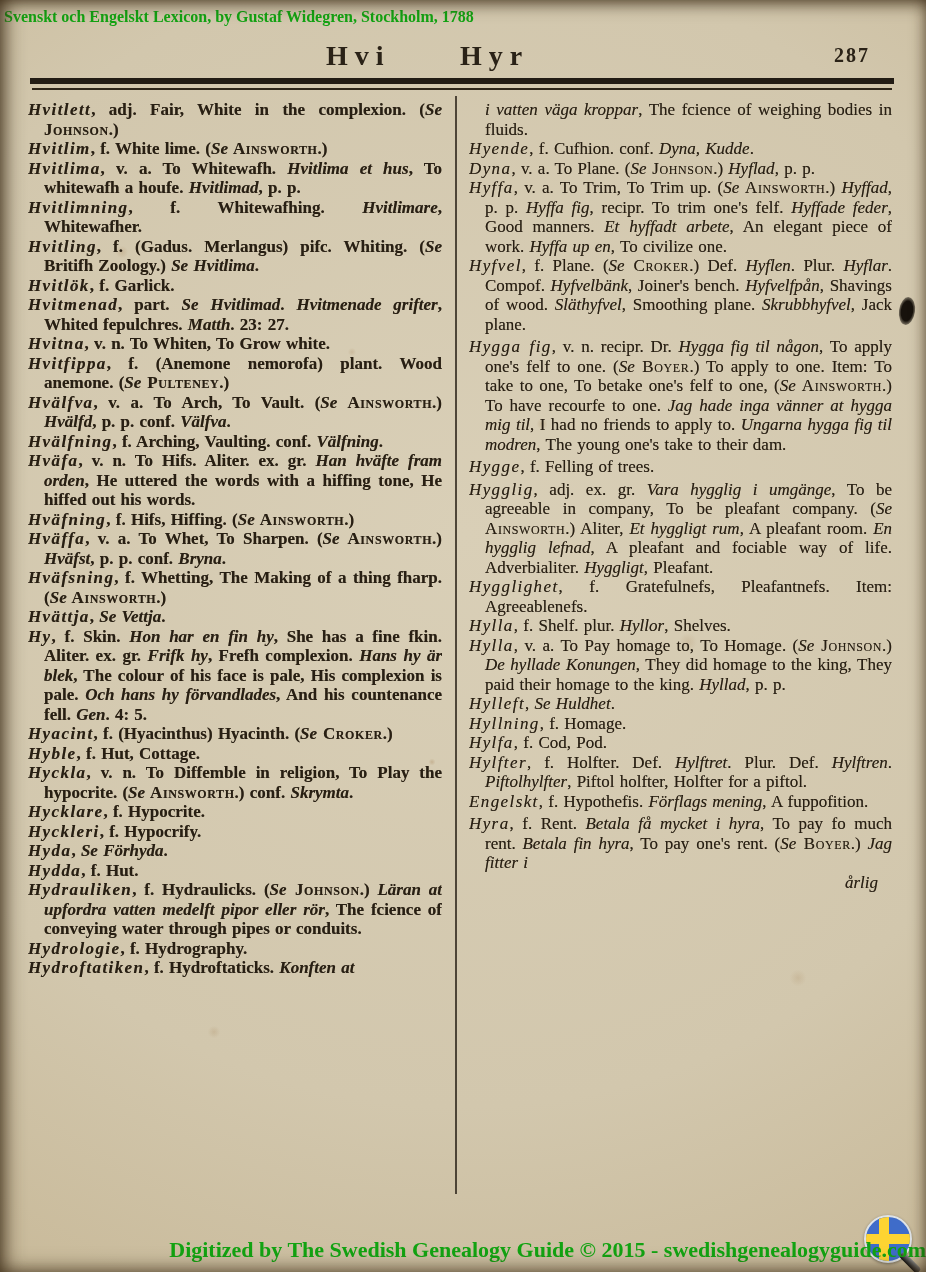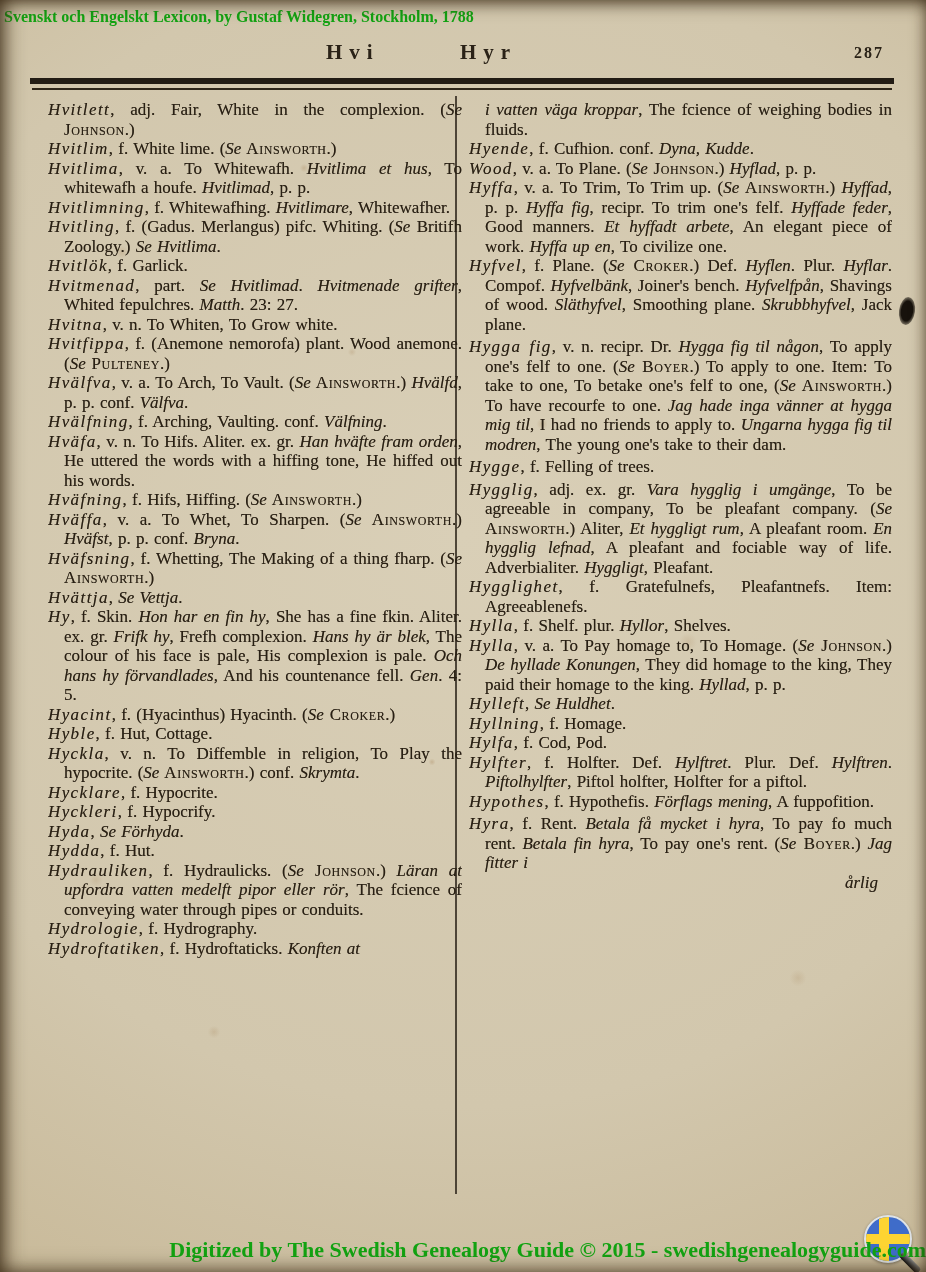--- a/index.html
+++ b/index.html
@@ -23,34 +23,34 @@
   .vignette{position:absolute;inset:0;pointer-events:none;
     box-shadow:
       inset 12px 0 20px -8px rgba(60,44,22,.85),
       inset -8px 0 16px -8px rgba(60,44,22,.6),
       inset 0 12px 18px -10px rgba(60,44,22,.8),
       inset 0 -12px 20px -10px rgba(60,44,22,.55);}
   .digitizer-top{position:absolute;left:4px;top:8px;font-size:16px;font-weight:bold;
     color:#12a312;white-space:nowrap;}
   .digitizer-bottom{position:absolute;left:0;width:100%;top:1237px;text-align:right;
     font-size:22px;font-weight:bold;color:#12a312;}
-  .running-head{position:absolute;top:40px;font-size:21px;letter-spacing:7px;
+  .running-head{position:absolute;top:40px;font-size:28px;letter-spacing:7px;
     color:#2a2217;font-weight:bold;}
   .rh-left{left:326px;}
   .rh-right{left:460px;}
-  .page-number{position:absolute;left:834px;top:44px;font-size:16px;letter-spacing:2px;
-    color:#2a2217;font-weight:bold;margin-left:20px;}
+  .page-number{position:absolute;left:834px;top:44px;font-size:20px;letter-spacing:2px;
+    color:#2a2217;font-weight:bold;}
   .rule-thick{position:absolute;left:30px;width:864px;top:78px;height:6px;background:#221c14;}
   .rule-thin{position:absolute;left:32px;width:860px;top:88px;height:2px;background:#2e2619;}
   .col-divider{position:absolute;left:455px;top:96px;width:2px;height:1098px;
     background:rgba(40,32,22,.78);}
   .col{position:absolute;top:100px;font-size:17px;line-height:19.5px;color:#281f13;
     text-align:justify;word-spacing:1px;height:1118px;overflow:hidden;
     text-shadow:0 0 .4px rgba(40,31,19,.55);}
-  .col-left{left:48px;width:414px;}
+  .col-left{left:28px;width:414px;font-weight:bold;}
   .col-right{left:469px;width:423px;}
   .entry{padding-left:16px;text-indent:-16px;}
   .entry.cont{text-indent:0;}
   .entry.gap{margin-top:3px;}
   .sg-h{font-style:italic;letter-spacing:1.4px;}
   .sg-i{font-style:italic;}
   .sg-r{font-style:normal;}
   .sg-c{font-variant:small-caps;letter-spacing:.6px;}
   .catchword{text-align:right;font-style:italic;padding-right:14px;}
   .ink-blob{position:absolute;left:899px;top:297px;width:16px;height:28px;border-radius:50%;
@@ -107,34 +107,34 @@
       <div class="entry"><span class="sg-h">Hyckleri</span><span class="sg-r">, f. Hypocrify.</span></div>
       <div class="entry"><span class="sg-h">Hyda</span><span class="sg-r">, </span><span class="sg-i">Se Förhyda</span><span class="sg-r">.</span></div>
       <div class="entry"><span class="sg-h">Hydda</span><span class="sg-r">, f. Hut.</span></div>
       <div class="entry"><span class="sg-h">Hydrauliken</span><span class="sg-r">, f. Hydraulicks. (</span><span class="sg-i">Se</span><span class="sg-c"> Johnson</span><span class="sg-r">.) </span><span class="sg-i">Läran at upfordra vatten medelft pipor eller rör</span><span class="sg-r">, The fcience of conveying water through pipes or conduits.</span></div>
       <div class="entry"><span class="sg-h">Hydrologie</span><span class="sg-r">, f. Hydrography.</span></div>
       <div class="entry"><span class="sg-h">Hydroftatiken</span><span class="sg-r">, f. Hydroftaticks. </span><span class="sg-i">Konften at</span></div>
     </div>
   <div class="col col-right" id="col-right">
       <div class="entry cont"><span class="sg-i">i vatten väga kroppar</span><span class="sg-r">, The fcience of weighing bodies in fluids.</span></div>
       <div class="entry"><span class="sg-h">Hyende</span><span class="sg-r">, f. Cufhion. conf. </span><span class="sg-i">Dyna, Kudde</span><span class="sg-r">.</span></div>
-      <div class="entry"><span class="sg-h">Wood</span><span class="sg-r">, v. a. To Plane. (</span><span class="sg-i">Se</span><span class="sg-c"> Johnson</span><span class="sg-r">.) </span><span class="sg-i">Hyflad</span><span class="sg-r">, p. p.</span></div>
+      <div class="entry"><span class="sg-h">Dyna</span><span class="sg-r">, v. a. To Plane. (</span><span class="sg-i">Se</span><span class="sg-c"> Johnson</span><span class="sg-r">.) </span><span class="sg-i">Hyflad</span><span class="sg-r">, p. p.</span></div>
       <div class="entry"><span class="sg-h">Hyffa</span><span class="sg-r">, v. a. To Trim, To Trim up. (</span><span class="sg-i">Se</span><span class="sg-c"> Ainsworth</span><span class="sg-r">.) </span><span class="sg-i">Hyffad</span><span class="sg-r">, p. p. </span><span class="sg-i">Hyffa fig</span><span class="sg-r">, recipr. To trim one's felf. </span><span class="sg-i">Hyffade feder</span><span class="sg-r">, Good manners. </span><span class="sg-i">Et hyffadt arbete</span><span class="sg-r">, An elegant piece of work. </span><span class="sg-i">Hyffa up en</span><span class="sg-r">, To civilize one.</span></div>
       <div class="entry"><span class="sg-h">Hyfvel</span><span class="sg-r">, f. Plane. (</span><span class="sg-i">Se</span><span class="sg-c"> Croker</span><span class="sg-r">.) Def. </span><span class="sg-i">Hyflen</span><span class="sg-r">. Plur. </span><span class="sg-i">Hyflar</span><span class="sg-r">. Compof. </span><span class="sg-i">Hyfvelbänk</span><span class="sg-r">, Joiner's bench. </span><span class="sg-i">Hyfvelfpån</span><span class="sg-r">, Shavings of wood. </span><span class="sg-i">Släthyfvel</span><span class="sg-r">, Smoothing plane. </span><span class="sg-i">Skrubbhyfvel</span><span class="sg-r">, Jack plane.</span></div>
       <div class="entry gap"><span class="sg-h">Hygga fig</span><span class="sg-r">, v. n. recipr. Dr. </span><span class="sg-i">Hygga fig til någon</span><span class="sg-r">, To apply one's felf to one. (</span><span class="sg-i">Se</span><span class="sg-c"> Boyer</span><span class="sg-r">.) To apply to one. Item: To take to one, To betake one's felf to one, (</span><span class="sg-i">Se</span><span class="sg-c"> Ainsworth</span><span class="sg-r">.) To have recourfe to one. </span><span class="sg-i">Jag hade inga vänner at hygga mig til</span><span class="sg-r">, I had no friends to apply to. </span><span class="sg-i">Ungarna hygga fig til modren</span><span class="sg-r">, The young one's take to their dam.</span></div>
       <div class="entry gap"><span class="sg-h">Hygge</span><span class="sg-r">, f. Felling of trees.</span></div>
       <div class="entry gap"><span class="sg-h">Hygglig</span><span class="sg-r">, adj. ex. gr. </span><span class="sg-i">Vara hygglig i umgänge</span><span class="sg-r">, To be agreeable in company, To be pleafant company. (</span><span class="sg-i">Se</span><span class="sg-c"> Ainsworth</span><span class="sg-r">.) Aliter, </span><span class="sg-i">Et hyggligt rum</span><span class="sg-r">, A pleafant room. </span><span class="sg-i">En hygglig lefnad</span><span class="sg-r">, A pleafant and fociable way of life. Adverbialiter. </span><span class="sg-i">Hyggligt</span><span class="sg-r">, Pleafant.</span></div>
       <div class="entry"><span class="sg-h">Hygglighet</span><span class="sg-r">, f. Gratefulnefs, Pleafantnefs. Item: Agreeablenefs.</span></div>
       <div class="entry"><span class="sg-h">Hylla</span><span class="sg-r">, f. Shelf. plur. </span><span class="sg-i">Hyllor</span><span class="sg-r">, Shelves.</span></div>
       <div class="entry"><span class="sg-h">Hylla</span><span class="sg-r">, v. a. To Pay homage to, To Homage. (</span><span class="sg-i">Se</span><span class="sg-c"> Johnson</span><span class="sg-r">.) </span><span class="sg-i">De hyllade Konungen</span><span class="sg-r">, They did homage to the king, They paid their homage to the king. </span><span class="sg-i">Hyllad</span><span class="sg-r">, p. p.</span></div>
       <div class="entry"><span class="sg-h">Hylleft</span><span class="sg-r">, </span><span class="sg-i">Se Huldhet</span><span class="sg-r">.</span></div>
       <div class="entry"><span class="sg-h">Hyllning</span><span class="sg-r">, f. Homage.</span></div>
       <div class="entry"><span class="sg-h">Hylfa</span><span class="sg-r">, f. Cod, Pod.</span></div>
       <div class="entry"><span class="sg-h">Hylfter</span><span class="sg-r">, f. Holfter. Def. </span><span class="sg-i">Hylftret</span><span class="sg-r">. Plur. Def. </span><span class="sg-i">Hylftren</span><span class="sg-r">. </span><span class="sg-i">Piftolhylfter</span><span class="sg-r">, Piftol holfter, Holfter for a piftol.</span></div>
-      <div class="entry"><span class="sg-h">Hypothes</span><span class="sg-r">, f. Hypothefis. </span><span class="sg-i">Förflags mening</span><span class="sg-r">, A fuppofition.</span></div>
+      <div class="entry"><span class="sg-h">Engelskt</span><span class="sg-r">, f. Hypothefis. </span><span class="sg-i">Förflags mening</span><span class="sg-r">, A fuppofition.</span></div>
       <div class="entry gap"><span class="sg-h">Hyra</span><span class="sg-r">, f. Rent. </span><span class="sg-i">Betala få mycket i hyra</span><span class="sg-r">, To pay fo much rent. </span><span class="sg-i">Betala fin hyra</span><span class="sg-r">, To pay one's rent. (</span><span class="sg-i">Se</span><span class="sg-c"> Boyer</span><span class="sg-r">.) </span><span class="sg-i">Jag fitter i</span></div>
       <div class="catchword">årlig</div>
     </div>
 
   <div class="ink-blob"></div>
 
   <div class="flag-logo">
     <div class="lens">
       <div class="cross-v"></div>
       <div class="cross-h"></div>

